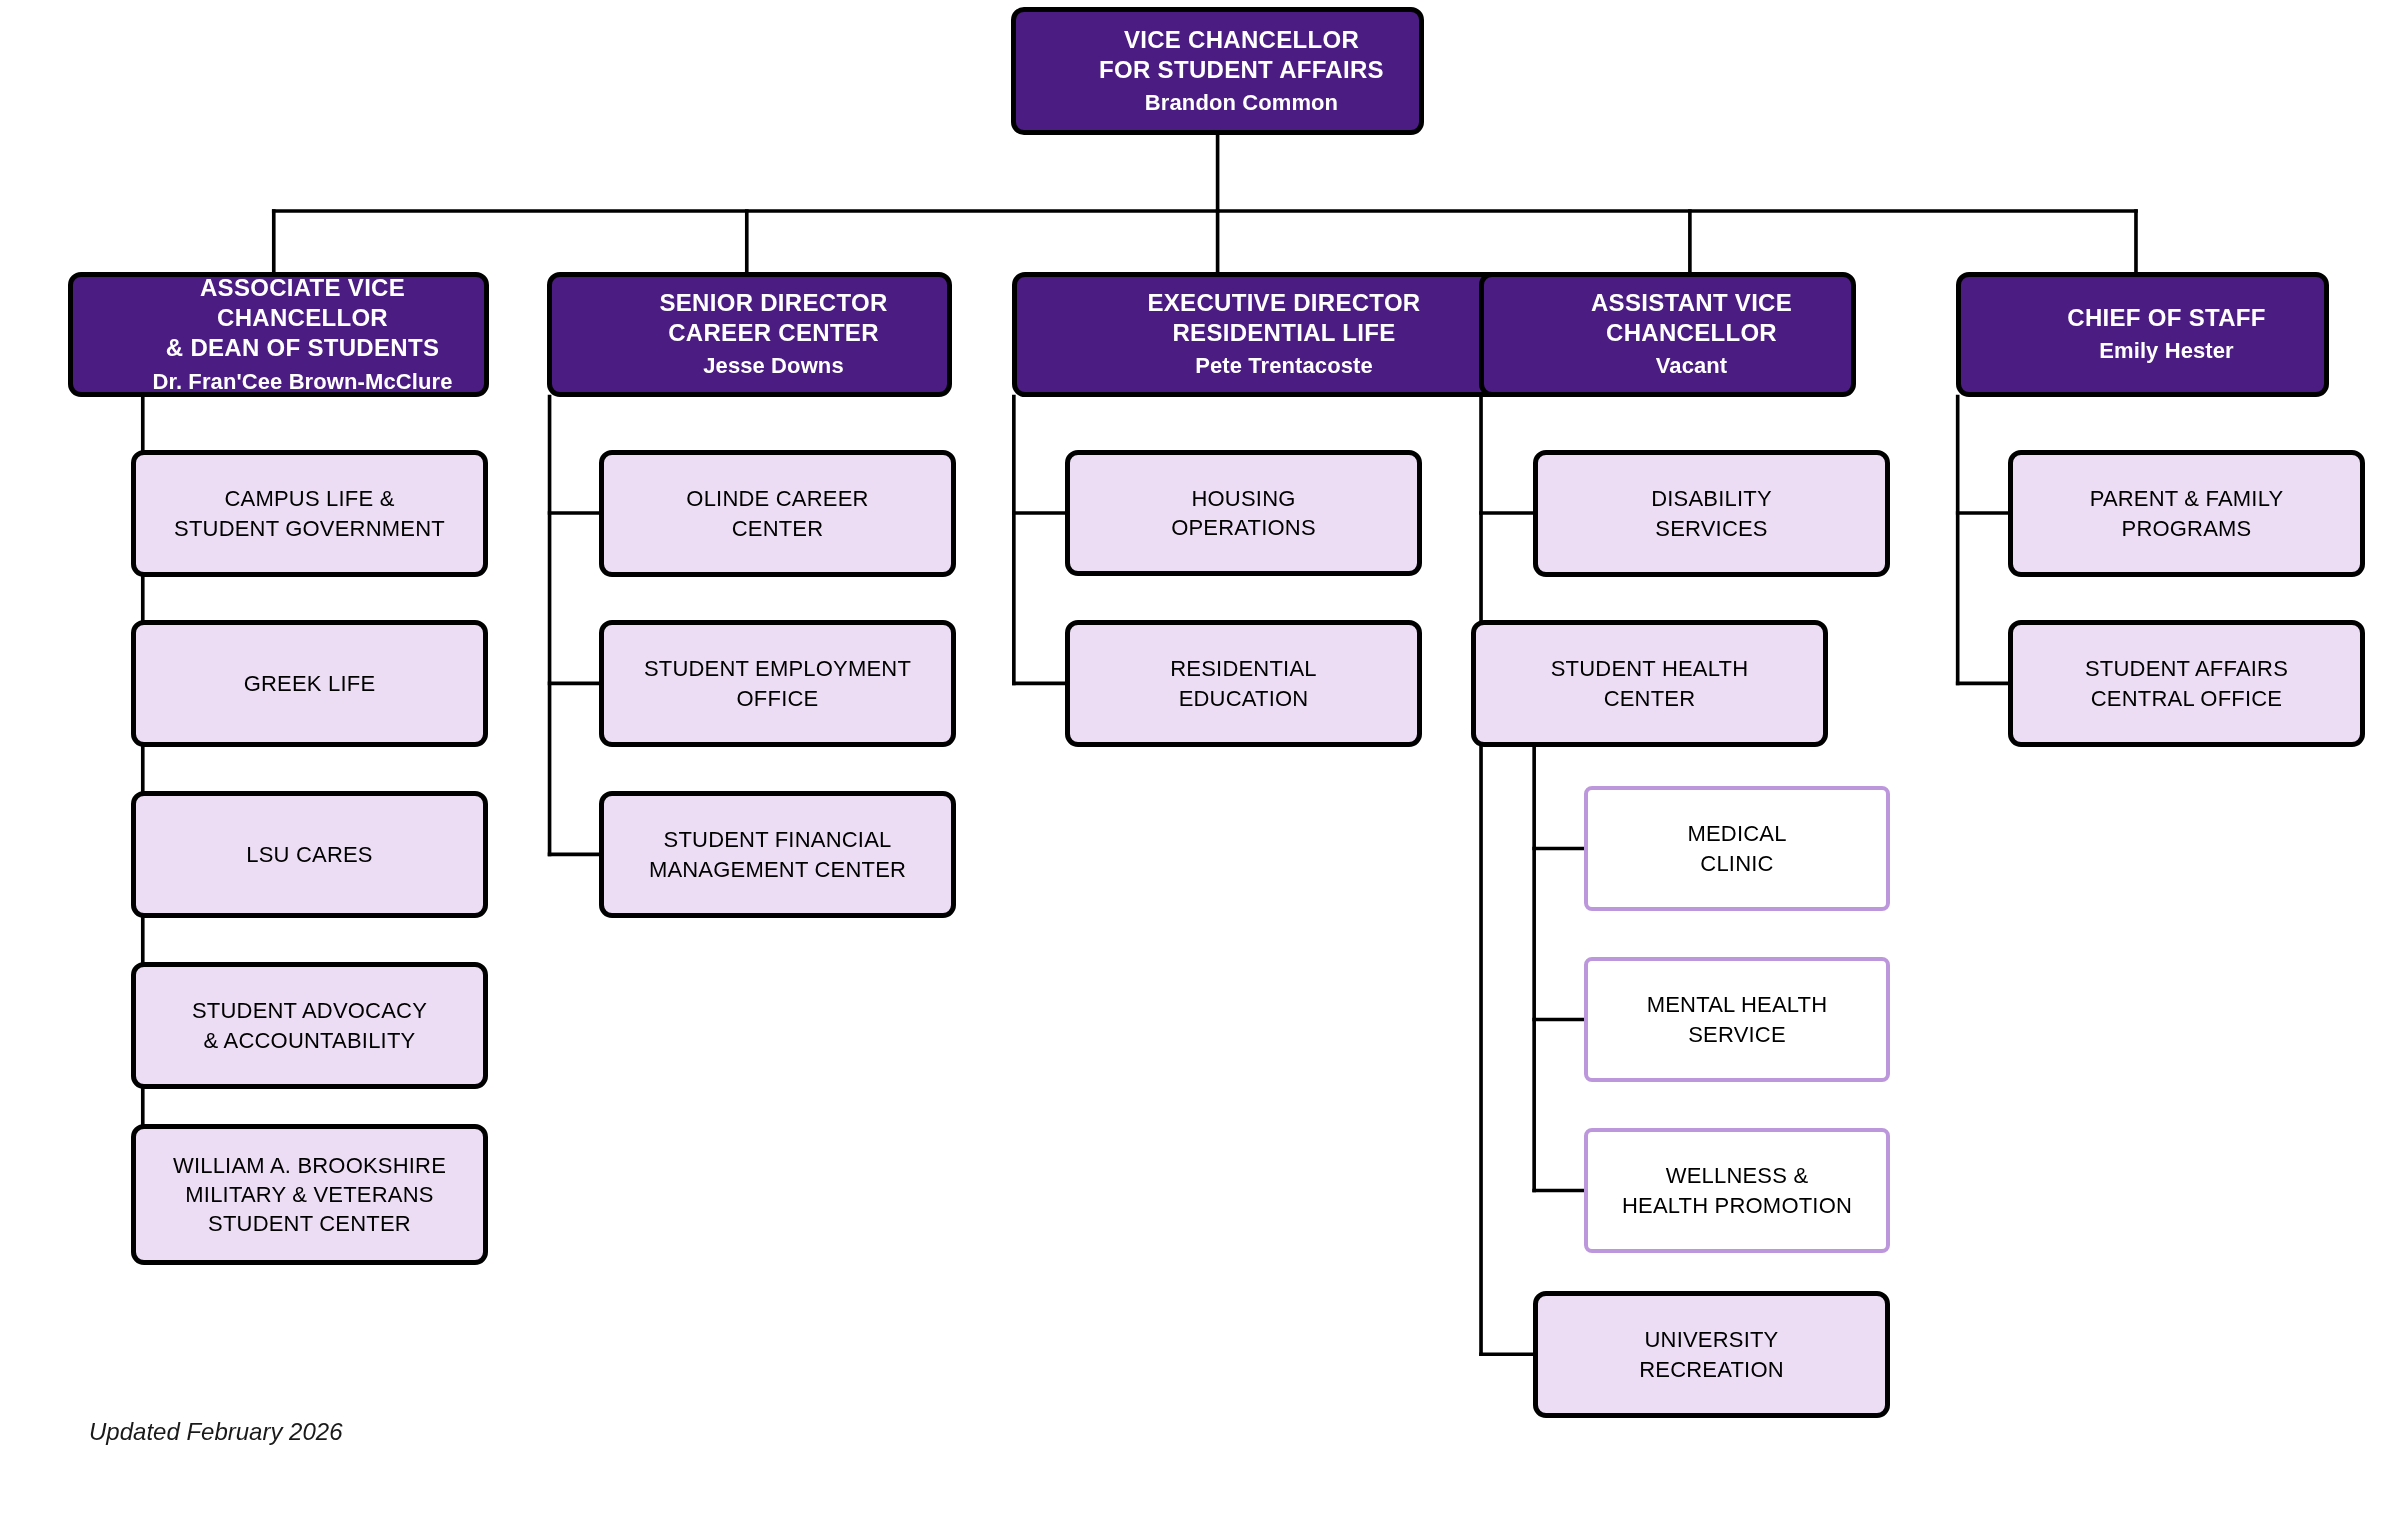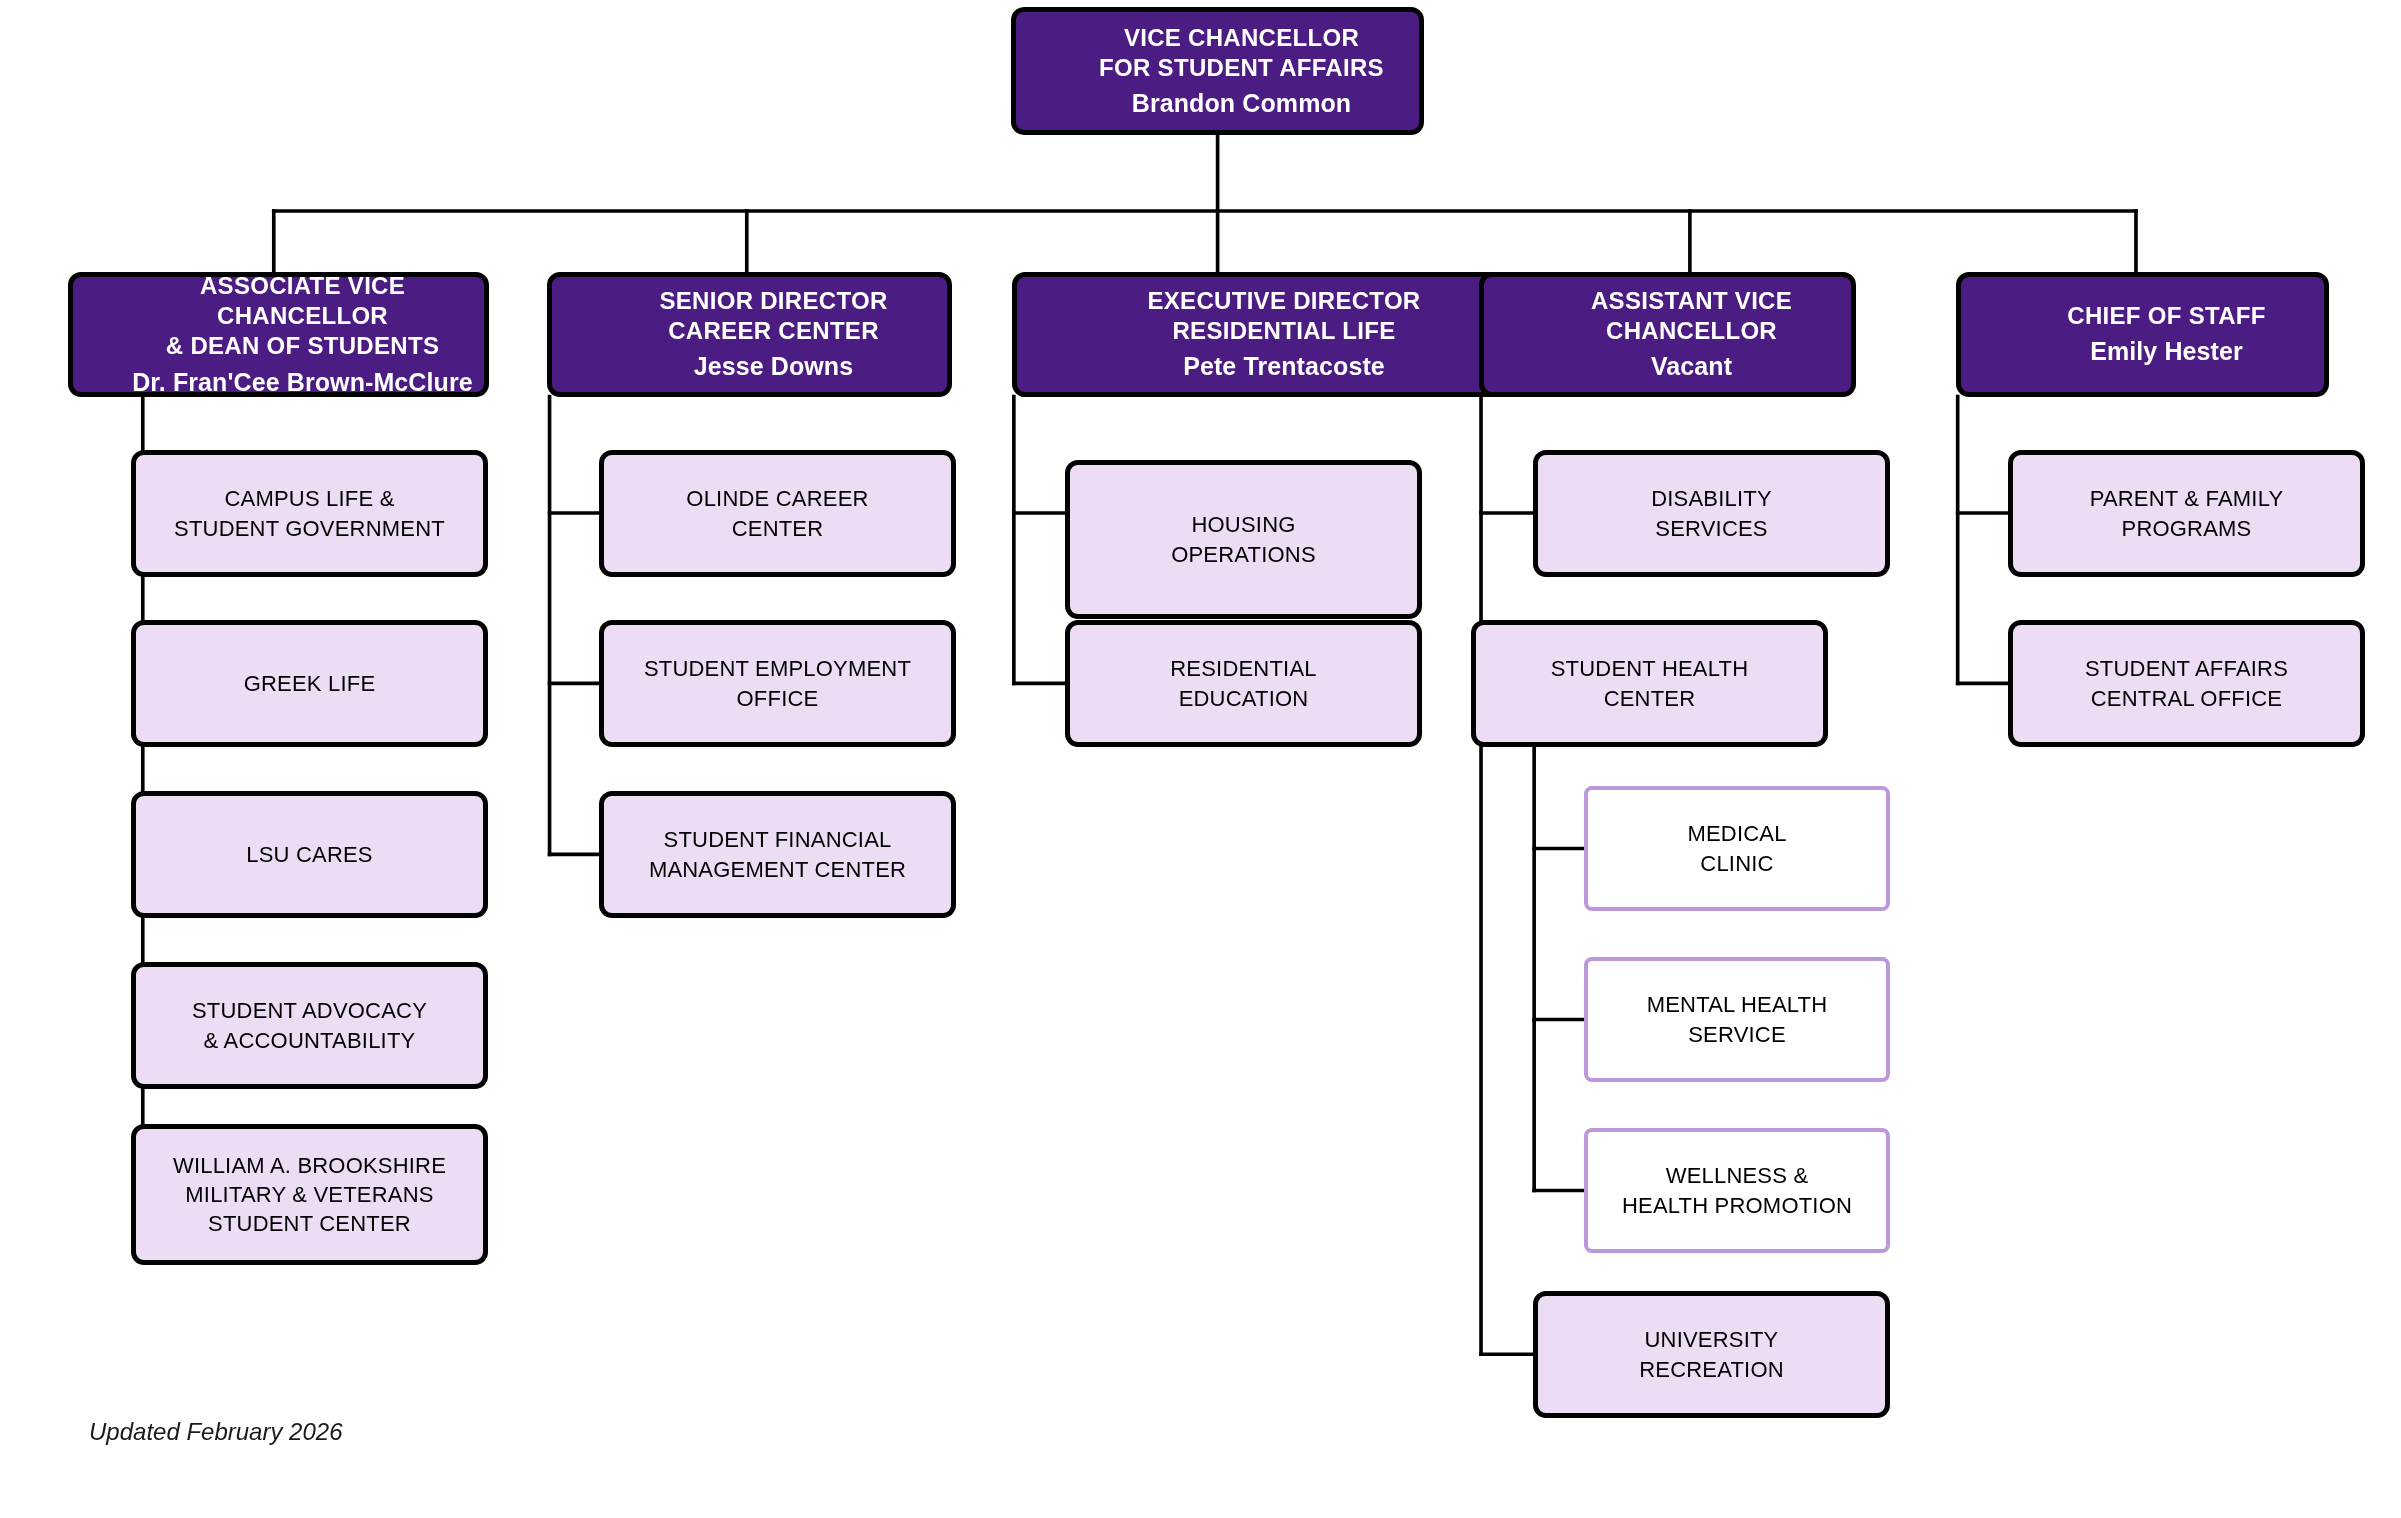--- a/index.html
+++ b/index.html
@@ -44,21 +44,21 @@
     padding-left: 48px;
   }
   .node.lvl-exec .title {
     font-weight: 700;
     font-size: 24px;
     line-height: 1.26;
     letter-spacing: 0.3px;
   }
   .node.lvl-exec .person {
     font-weight: 600;
-    font-size: 25px;
+    font-size: 22px;
     line-height: 1.3;
     margin-top: 4px;
     letter-spacing: 0.1px;
   }
   
   .node.lvl-unit {
     background: #ECDDF5;
     border: 5.1px solid #000000;
     color: #000000;
   }
@@ -221,21 +221,21 @@
   </div>
 
   <div class="node lvl-exec" style="left:1012px; top:272px; width:496px; height:125px;">
     <div class="title">
       <span class="line-break">EXECUTIVE DIRECTOR</span>
       <span class="line-break">RESIDENTIAL LIFE</span>
     </div>
     <div class="person">Pete Trentacoste</div>
   </div>
 
-  <div class="node lvl-unit" style="left:1065px; top:460px; width:357px; height:159px;">
+  <div class="node lvl-unit" style="left:1065px; top:450px; width:357px; height:126px;">
     <div class="title">
       <span class="line-break">HOUSING</span>
       <span class="line-break">OPERATIONS</span>
     </div>
   </div>
 
   <div class="node lvl-unit" style="left:1065px; top:620px; width:357px; height:127px;">
     <div class="title">
       <span class="line-break">RESIDENTIAL</span>
       <span class="line-break">EDUCATION</span>

